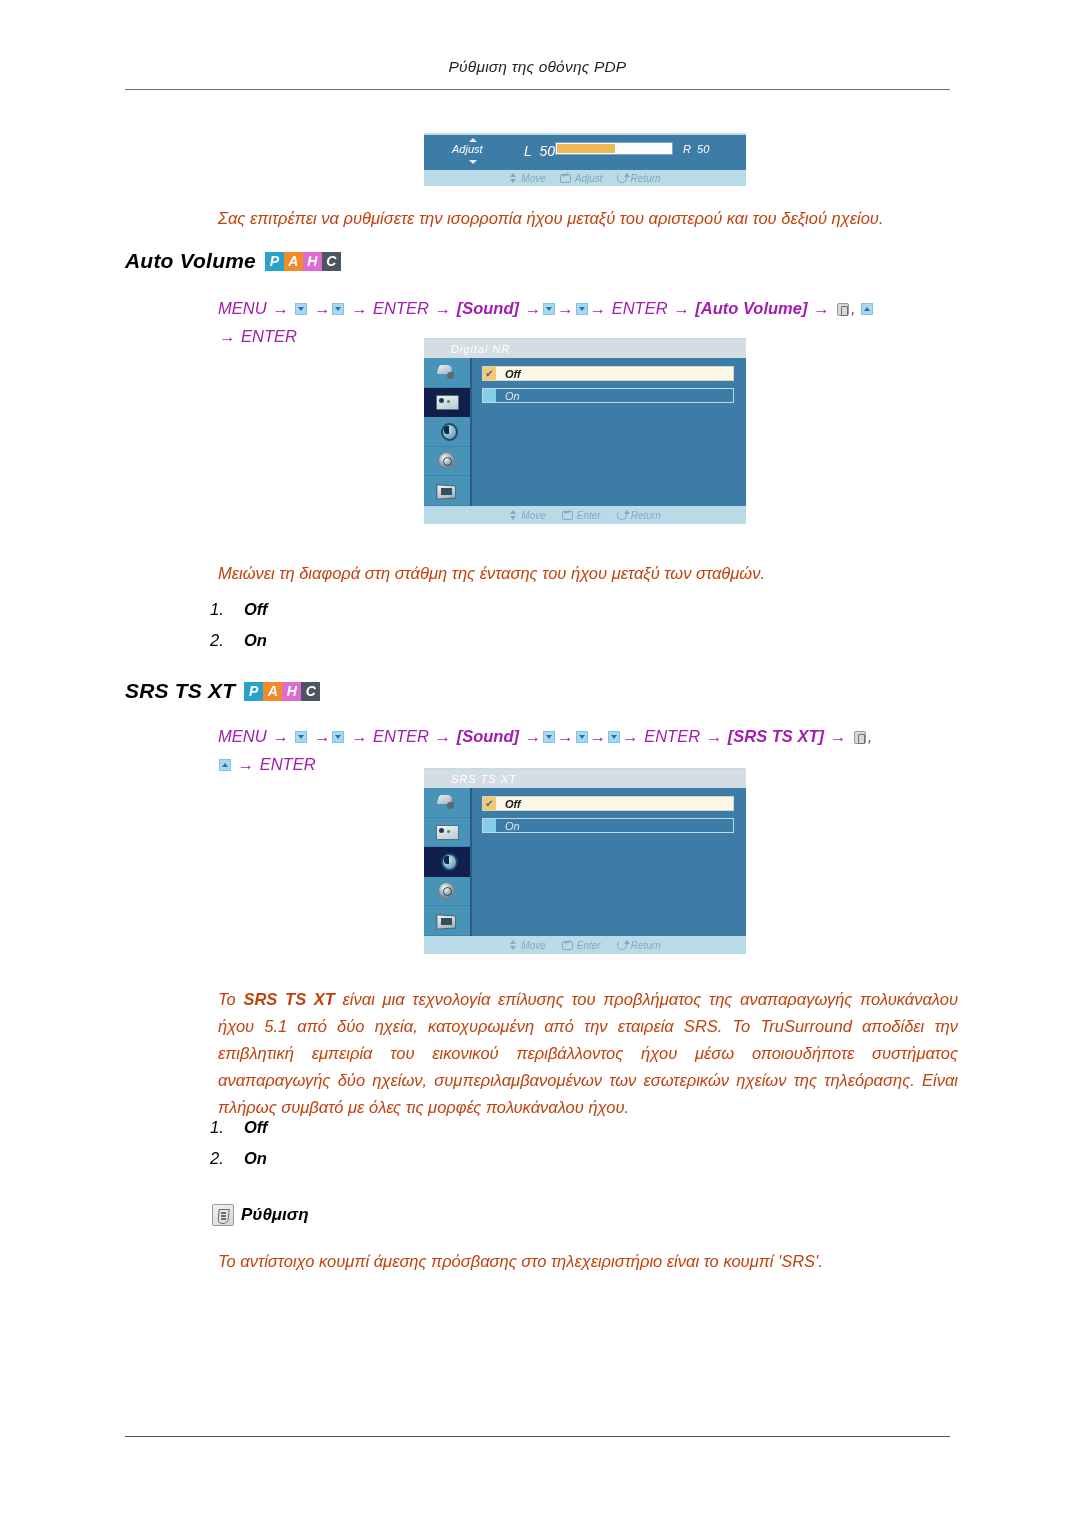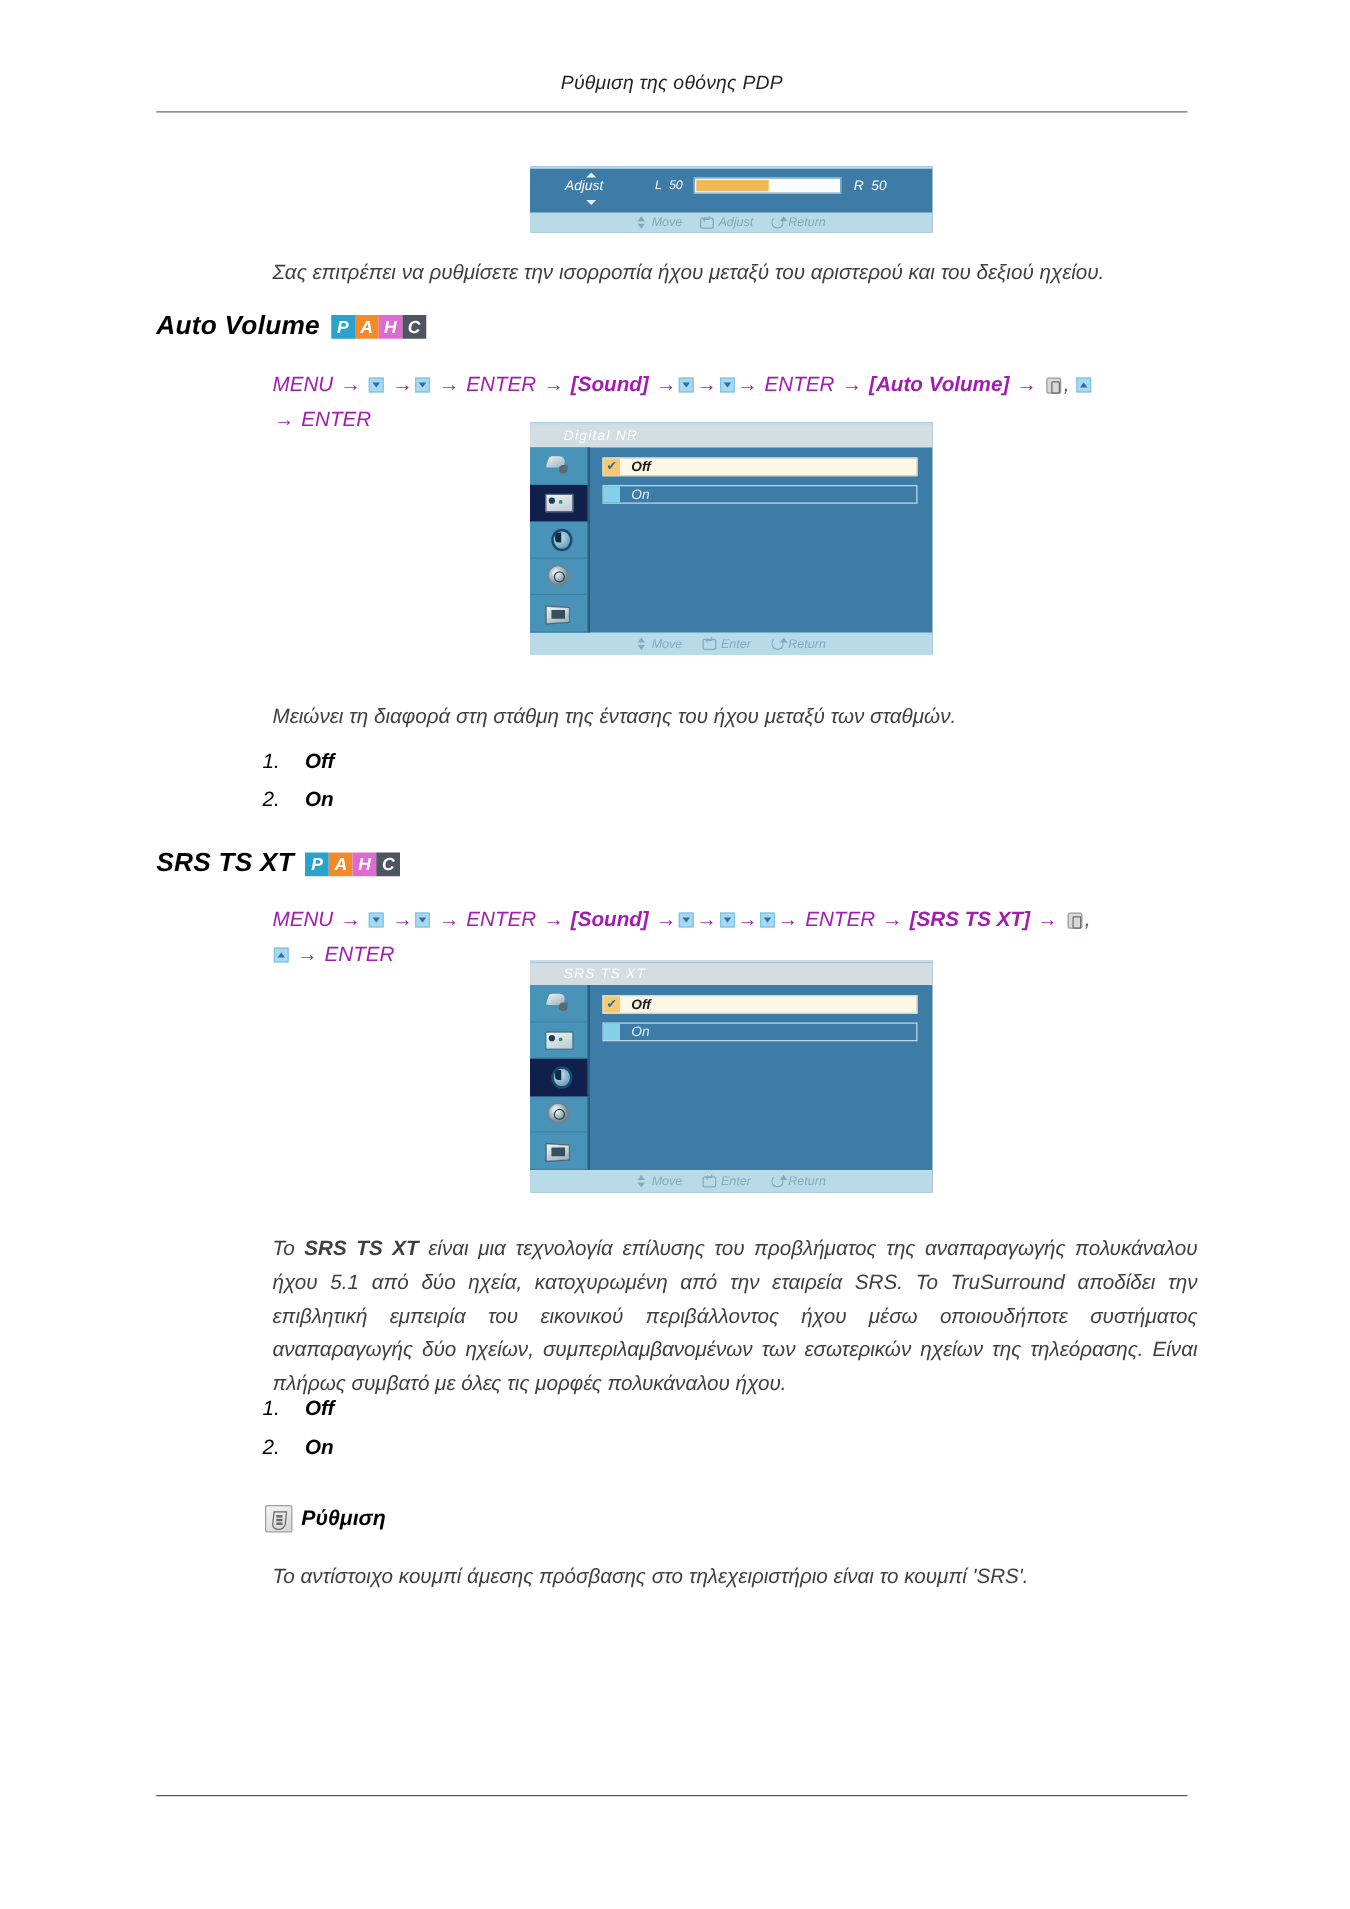--- a/index.html
+++ b/index.html
@@ -43,21 +43,21 @@
     left: 125px; top: 1436px;
     width: 825px; height: 0;
     border-top: 1.6px solid #58595b;
   }
 
   
   .body-text {
     position: absolute;
     font-size: 16.5px;
     line-height: 27px;
-    color: #404040;
+    color: #c2410c;
   }
   .just { text-align: justify; text-justify: inter-word; }
 
   
   .sec-head {
     position: absolute;
     font-size: 21px;
     font-weight: bold;
     color: #000;
     letter-spacing: .2px;
@@ -197,21 +197,21 @@
     position: absolute;
     width: 0; height: 0;
     border-left: 4px solid transparent;
     border-right: 4px solid transparent;
   }
   .bal-caret.up { left: 45px; top: 3px; border-bottom: 4px solid #e8f3f9; }
   .bal-caret.dn { left: 45px; top: 25px; border-top: 4px solid #e8f3f9; }
   .bal-l {
     position: absolute;
     left: 100px; top: 8px;
-    font-size: 10px; color: #ffffff;
+    font-size: 14px; color: #ffffff;
   }
   .bal-track {
     position: absolute;
     left: 131px; top: 7px;
     width: 118px; height: 13px;
     background: #fafcfe;
     border: 1px solid #7aa8c6;
   }
   .bal-fill {
     position: absolute;

